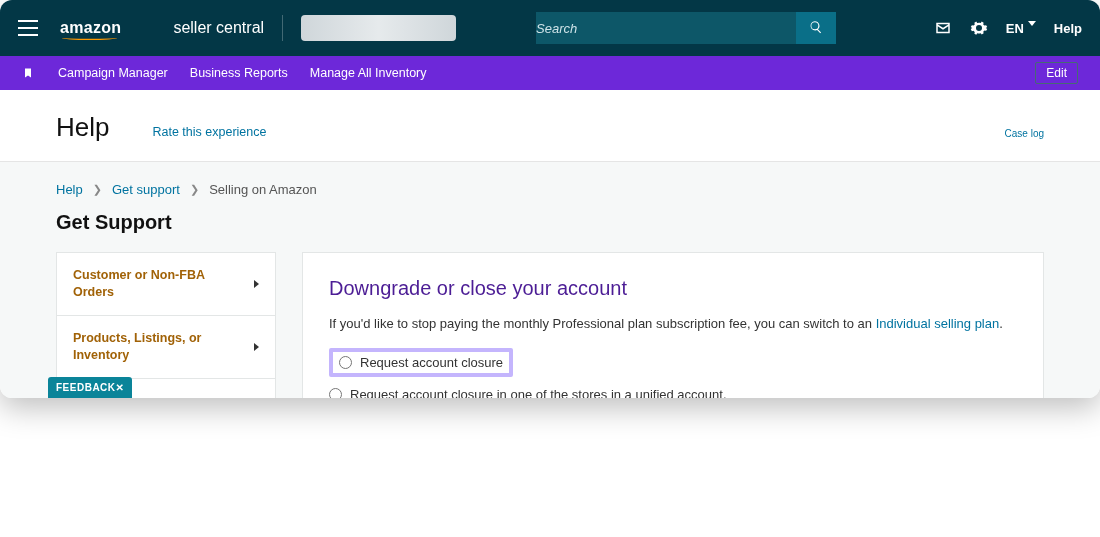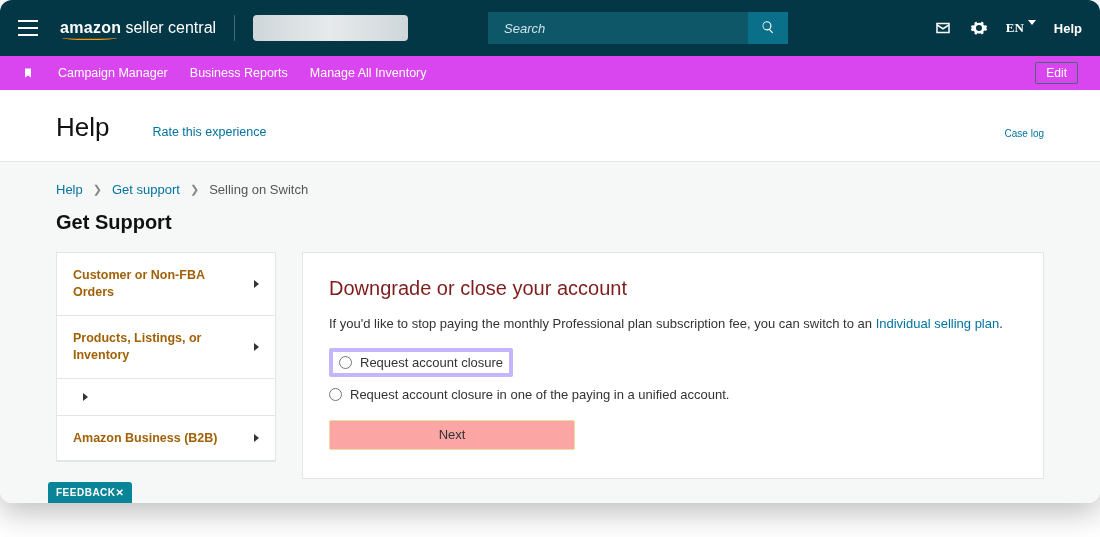--- a/index.html
+++ b/index.html
@@ -1,42 +1,42 @@
 <!DOCTYPE html>
 <html><head>
 <meta charset="utf-8">
 <style>
   * { box-sizing: border-box; margin: 0; padding: 0; }
   body { font-family: "Amazon Ember", Arial, sans-serif; font-size: 13px; color: #111; background: #fff; width: 1100px; height: 537px; overflow: hidden; position: relative; }
-  .shell { width: 1100px; height: 503px; border-radius: 12px; box-shadow: 0 10px 30px rgba(0,0,0,0.25); overflow: hidden; position: relative; background: #fff; }
+  .shell { width: 1100px; height: 398px; border-radius: 12px; box-shadow: 0 10px 30px rgba(0,0,0,0.25); overflow: hidden; position: relative; background: #fff; }
 
   
   .topbar { background: #033746; height: 56px; display: flex; align-items: center; padding: 0 18px; color: #fff; }
   .hamburger { width: 20px; height: 16px; display: flex; flex-direction: column; justify-content: space-between; margin-right: 22px; cursor: pointer; }
   .hamburger span { display: block; height: 2px; background: #fff; width: 100%; }
   .brand { display: flex; align-items: baseline; gap: 4px; font-size: 16px; }
   .brand-amazon { font-weight: 700; letter-spacing: .3px; position: relative; }
   .brand-amazon::after { content:""; position:absolute; left:2px; right:4px; bottom:-4px; height:4px; border-bottom: 2px solid #ff9900; border-radius: 0 0 50% 50%; transform: scaleY(.7); }
-  .brand-sc { font-weight: 300; }
+  .brand-sc { font-weight: 300; margin-left: 48px; }
   .divider-v { width: 1px; height: 26px; background: rgba(255,255,255,0.25); margin: 0 18px; }
   .account-blur { width: 155px; height: 26px; border-radius: 4px; background: linear-gradient(90deg,#cfd6da,#e6eaec,#cfd6da); filter: blur(.4px); }
   .searchwrap { margin-left: auto; margin-right: auto; display: flex; width: 300px; }
-  .search-input { flex: 1; height: 32px; background: #0d5768; border: none; color: #fff; font-style: italic; font-size: 13px; padding: 0 16px; outline: none; }
+  .search-input { flex: 1; height: 32px; background: #0d5768; border: none; color: #fff; font-style: italic; font-size: 13px; padding: 0 0; outline: none; }
   .search-input::placeholder { color: #cfe3e8; }
   .search-btn { width: 40px; height: 32px; background: #0a6f88; border: none; display: flex; align-items: center; justify-content: center; cursor: pointer; }
   .search-btn svg { width: 14px; height: 14px; fill: #fff; }
   .topright { display: flex; align-items: center; gap: 18px; margin-left: auto; }
   .icon-btn { width: 18px; height: 18px; cursor: pointer; }
   .icon-btn svg { width: 18px; height: 18px; fill: #fff; }
-  .lang { font-size: 13px; font-weight: 700; display: flex; align-items: flex-start; gap: 4px; cursor: pointer; font-family: Liberation Serif, serif; }
+  .lang { font-size: 13px; font-weight: 700; display: flex; align-items: flex-start; gap: 4px; cursor: pointer; }
   .lang .caret { width: 0; height: 0; border-left: 4px solid transparent; border-right: 4px solid transparent; border-top: 5px solid #fff; }
   .help-link { font-size: 13px; font-weight: 700; cursor: pointer; }
 
   
-  .secondbar { background: #d946ef; height: 34px; display: flex; align-items: center; padding: 0 22px; color: #fff; font-size: 12.5px; }
+  .secondbar { background: #6d28d9; height: 34px; display: flex; align-items: center; padding: 0 22px; color: #fff; font-size: 12.5px; }
   .bookmark-icon { width: 12px; height: 14px; margin-right: 24px; }
   .bookmark-icon svg { fill: #fff; width: 12px; height: 14px; }
   .navlinks { display: flex; gap: 22px; }
   .navlinks span { cursor: pointer; }
   .edit-btn { margin-left: auto; border: 1px solid #466a74; padding: 3px 10px; font-size: 12px; border-radius: 2px; cursor: pointer; }
 
   
   .help-strip { display: flex; align-items: flex-end; padding: 22px 56px 18px; border-bottom: 1px solid #e5e5e5; }
   .help-strip h1 { font-size: 26px; font-weight: 400; color: #111; margin-right: 12px; }
   .rate-link { color: #0073a0; font-size: 12.5px; cursor: pointer; margin-bottom: 4px; padding-left: 31px; }
@@ -48,21 +48,21 @@
   .crumbs a { color: #0073a0; text-decoration: none; cursor: pointer; }
   .crumbs .sep { color: #888; font-size: 11px; }
   .page-title { font-size: 20px; font-weight: 700; margin: 14px 0 18px; }
 
   .columns { display: flex; gap: 26px; align-items: flex-start; }
   .sidebar { width: 220px; background: #fff; border: 1px solid #e3e6e6; }
   .side-item { padding: 14px 16px; border-bottom: 1px solid #e3e6e6; font-size: 12.5px; font-weight: 700; color: #a16207; display: flex; align-items: center; justify-content: space-between; cursor: pointer; line-height: 1.35; }
   .side-item .tri { width: 0; height: 0; border-top: 4px solid transparent; border-bottom: 4px solid transparent; border-left: 5px solid #333; flex-shrink: 0; margin-left: 10px; }
 
   .mainpanel { flex: 1; background: #fff; border: 1px solid #e3e6e6; padding: 24px 26px 28px; }
-  .mainpanel h2 { font-size: 20px; font-weight: 400; color: #7f1d1d; margin-bottom: 14px; }
+  .mainpanel h2 { font-size: 20px; font-weight: 400; color: #4c1d95; margin-bottom: 14px; }
   .desc { font-size: 13px; color: #333; line-height: 1.5; margin-bottom: 14px; }
   .desc a { color: #0073a0; text-decoration: none; }
   .radios { display: flex; flex-direction: column; gap: 10px; margin-bottom: 18px; }
   .radio-row { display: flex; align-items: center; gap: 8px; font-size: 13px; color: #333; }
   .radio-row input[type=radio] { width: 13px; height: 13px; margin: 0; }
   .radio-row.highlight { border: 4px solid #c4b5fd; padding: 3px 6px; width: fit-content; border-radius: 2px; justify-content: center; }
   .next-btn { width: 246px; height: 30px; background: #fca5a5; border: 1px solid #e8dca0; border-radius: 2px; font-size: 13px; color: #333; display: flex; align-items: center; justify-content: center; cursor: pointer; }
 
   
   .feedback-tab { position: absolute; left: 48px; bottom: 0; background: #0a8499; color: #fff; font-size: 10px; font-weight: 700; letter-spacing: .5px; padding: 5px 8px; border-radius: 3px 3px 0 0; display: flex; align-items: center; gap: 0; cursor: pointer; }
@@ -135,21 +135,21 @@
     <span class="rate-link">Rate this experience</span>
     <span class="case-log">Case log</span>
   </div>
 
   <div class="body-area">
     <div class="crumbs">
       <a>Help</a>
       <span class="sep">❯</span>
       <a>Get support</a>
       <span class="sep">❯</span>
-      <span>Selling on Switch</span>
+      <span>Selling on Amazon</span>
     </div>
     <div class="page-title">Get Support</div>
 
     <div class="columns">
 
       <div class="sidebar">
         <div class="side-item">
           <span>Customer or Non-FBA Orders</span>
           <span class="tri"></span>
         </div>
@@ -172,21 +172,21 @@
         <p class="desc">
           <span>If you'd like to stop paying the monthly Professional plan subscription fee, you can switch to an </span><a>Individual selling plan</a><span>.</span>
         </p>
         <div class="radios">
           <label class="radio-row highlight">
             <input type="radio" name="opt" style="">
             <span>Request account closure</span>
           </label>
           <label class="radio-row">
             <input type="radio" name="opt" style="">
-            <span>Request account closure in one of the paying in a unified account.</span>
+            <span>Request account closure in one of the stores in a unified account.</span>
           </label>
         </div>
         <div class="next-btn">Next</div>
       </div>
     </div>
   </div>
 
   <div class="feedback-tab">
     <span>FEEDBACK</span>
     <span class="x">✕</span>

